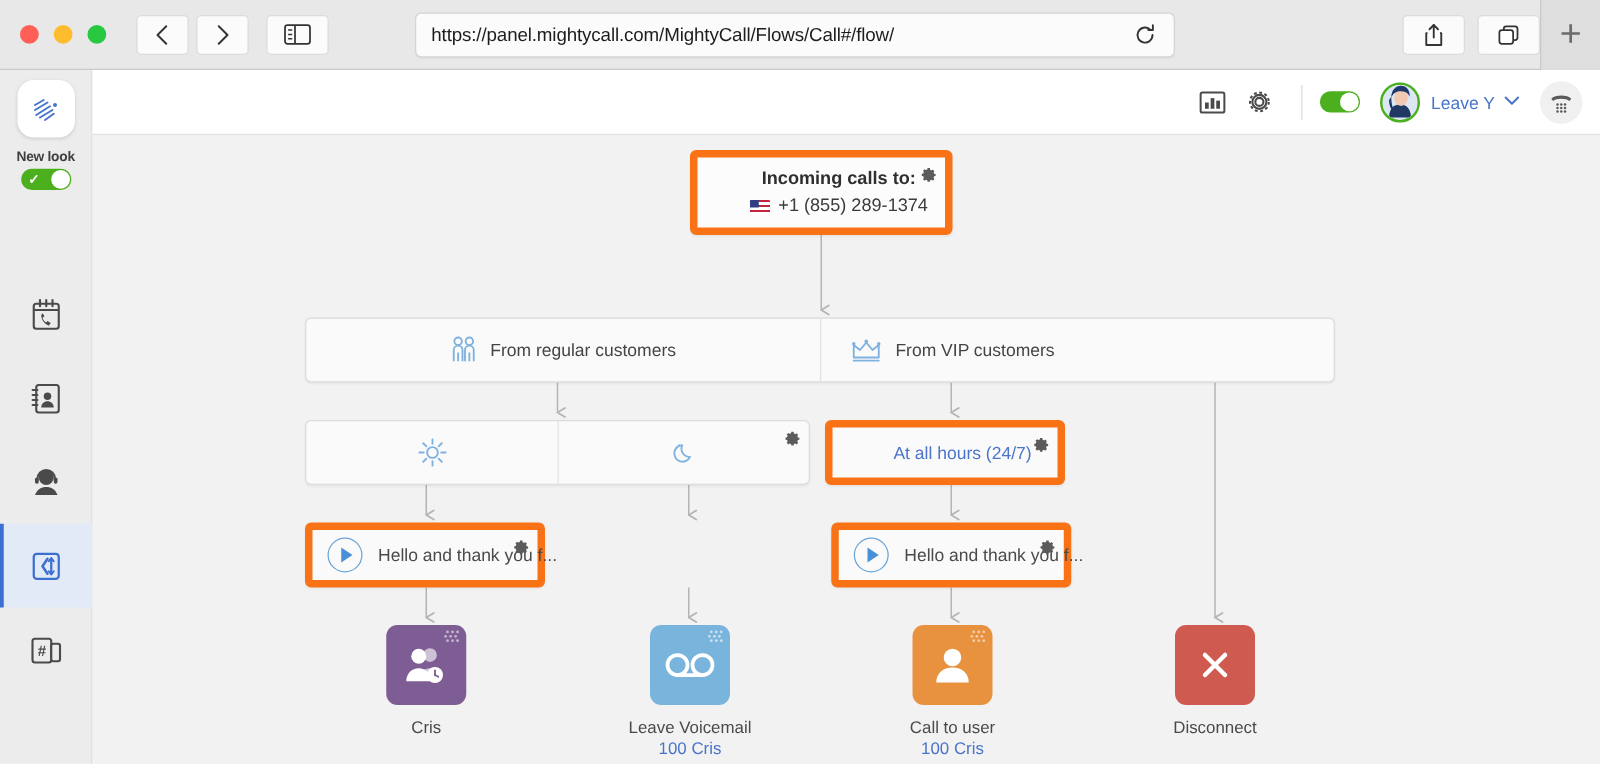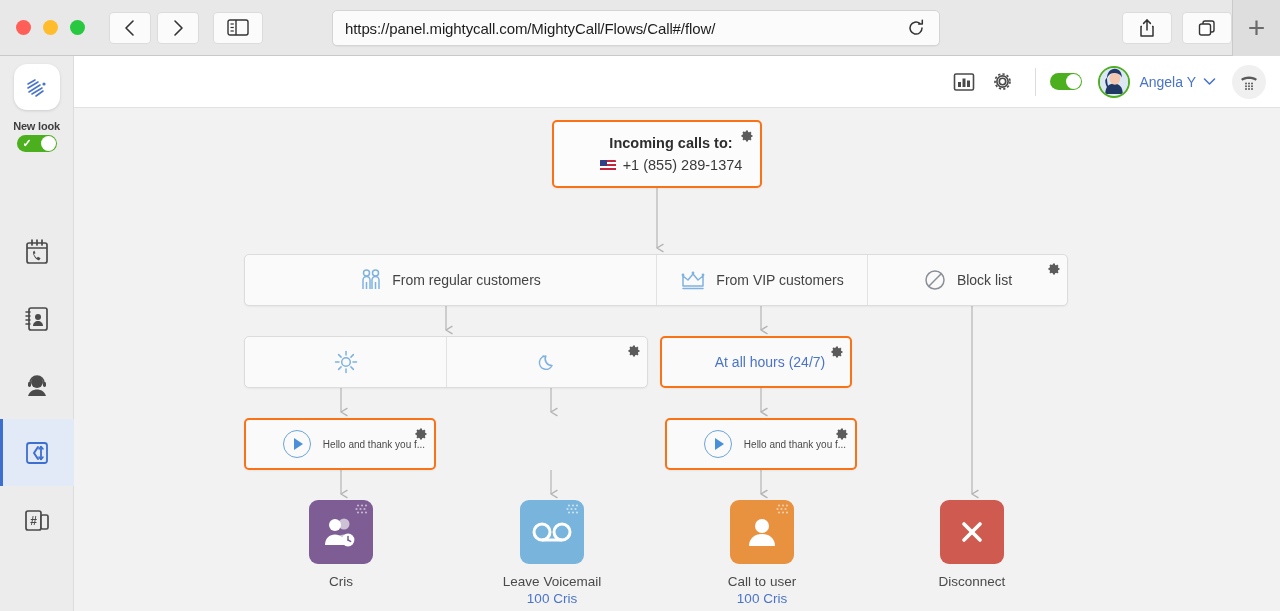--- a/index.html
+++ b/index.html
@@ -127,21 +127,21 @@
   .canvas {
     position: absolute; left: 74px; top: 108px;
     width: 1206px; height: 503px;
     background: #f2f2f2;
     overflow: hidden;
   }
   .svg-lines { position: absolute; left: 0; top: 0; width: 1206px; height: 503px; }
 
   .node {
     position: absolute; background: #fafafa;
-    border: 2px solid #f97316; border-radius: 5px;
+    border: 6px solid #f97316; border-radius: 5px;
     box-shadow: 0 1px 2px rgba(0,0,0,0.05);
     display: flex; align-items: center; justify-content: center; padding-left: 28px;
   }
   .gear {
     position: absolute; right: 6px; top: 5px;
     color: #5b5b5b; width: 15px; height: 15px;
     display: flex; align-items: center; justify-content: center;
   }
 
   
@@ -188,21 +188,21 @@
   .play-circle {
     width: 28px; height: 28px; border-radius: 50%;
     border: 1.6px solid #6ba4d8; display: flex;
     align-items: center; justify-content: center; flex: none;
   }
   .play-tri {
     width: 0; height: 0; margin-left: 3px;
     border-left: 9px solid #4a90d9;
     border-top: 6px solid transparent; border-bottom: 6px solid transparent;
   }
-  .greet-text { font-size: 10px; color: #4a4a4a; white-space: nowrap; }
+  .greet-text { font-size: 14px; color: #4a4a4a; white-space: nowrap; }
 
   
   .action { position: absolute; width: 120px; text-align: center; }
   .tile {
     width: 64px; height: 64px; border-radius: 9px;
     margin: 0 auto; position: relative;
     display: flex; align-items: center; justify-content: center;
     color: #fff;
   }
   .dots {
@@ -376,21 +376,21 @@
   </div>
   <div class="avatar">
     <svg width="32" height="32" viewBox="0 0 32 32">
       <rect width="32" height="32" fill="#dbe8f3"></rect>
       <path d="M6 32 c0-8 4-12 10-12 s10 4 10 12 Z" fill="#1f3864"></path>
       <ellipse cx="17" cy="14" rx="6.2" ry="7.4" fill="#f2c9b0"></ellipse>
       <path d="M8 14 c0-7 4-11 9-11 s8 4 8 10 c-2-4-5-5-9-5 -3.5 0-6.5 2-8 6 Z" fill="#20386b"></path>
       <path d="M8 13 c0 6 1 10 3 13 -4-1-5-6-5-10 Z" fill="#20386b"></path>
     </svg>
   </div>
-  <div class="user-name">Angela Y</div>
+  <div class="user-name">Leave Y</div>
   <div class="caret">
     <svg width="13" height="9" viewBox="0 0 13 9">
         <path d="M1.5 2 L6.5 7 L11.5 2" stroke="#4a74c9" stroke-width="1.6" fill="none" stroke-linecap="round" stroke-linejoin="round"></path>
       </svg>
   </div>
   <div class="dialpad">
     <svg width="22" height="22" viewBox="0 0 22 22">
       <path d="M3 8 c3-3.5 13-3.5 16 0 l-1.5 1.8 c-2.5-2.3-10.5-2.3-13 0 Z" fill="#5a5a5a"></path>
       <g fill="#5a5a5a">
         <circle cx="8" cy="12.5" r="1"></circle>
@@ -463,32 +463,20 @@
     <div class="seg" style="width:211px">
       <svg width="26" height="22" viewBox="0 0 26 22">
         <path d="M3 17 L3 7 L8 11 L13 5 L18 11 L23 7 L23 17 Z" stroke="#7fb2e0" stroke-width="1.5" fill="none" stroke-linejoin="round"></path>
         <line x1="3" y1="19.5" x2="23" y2="19.5" stroke="#7fb2e0" stroke-width="1.5" stroke-linecap="round"></line>
         <circle cx="3" cy="6" r="1.4" fill="#7fb2e0"></circle>
           <circle cx="13" cy="4" r="1.4" fill="#7fb2e0"></circle>
           <circle cx="23" cy="6" r="1.4" fill="#7fb2e0"></circle>
       </svg>
       <span class="seg-label">From VIP customers</span>
     </div>
-    <div class="seg" style="width:200px">
-      <div class="gear">
-        <svg width="15" height="15" viewBox="0 0 16 16">
-            <path d="M8 5.2a2.8 2.8 0 1 0 0 5.6 2.8 2.8 0 0 0 0-5.6zm6.4 3.6l-1.3-.2a5.2 5.2 0 0 0-.5-1.3l.8-1-1.4-1.4-1 .8a5.2 5.2 0 0 0-1.3-.5L9.5 3.6h-2l-.2 1.3c-.5.1-.9.3-1.3.5l-1-.8L3.6 6l.8 1c-.2.4-.4.8-.5 1.3l-1.3.2v2l1.3.2c.1.5.3.9.5 1.3l-.8 1 1.4 1.4 1-.8c.4.2.8.4 1.3.5l.2 1.3h2l.2-1.3c.5-.1.9-.3 1.3-.5l1 .8 1.4-1.4-.8-1c.2-.4.4-.8.5-1.3l1.3-.2z" fill="#5b5b5b"></path>
-          </svg>
-      </div>
-      <svg width="24" height="24" viewBox="0 0 24 24">
-        <circle cx="12" cy="12" r="9" stroke="#8a8f96" stroke-width="1.5" fill="none"></circle>
-        <line x1="5.8" y1="18.2" x2="18.2" y2="5.8" stroke="#8a8f96" stroke-width="1.5"></line>
-      </svg>
-      <span class="seg-label">Block list</span>
-    </div>
   </div>
 
   <div class="seg-row schedule-row">
     <div class="seg" style="width:201px">
       <svg width="26" height="26" viewBox="0 0 26 26">
         <circle cx="13" cy="13" r="4.3" stroke="#7fb2e0" stroke-width="1.5" fill="none"></circle>
         <g stroke="#7fb2e0" stroke-width="1.5" stroke-linecap="round">
           <line x1="13" y1="2.5" x2="13" y2="6"></line>
             <line x1="13" y1="20" x2="13" y2="23.5"></line>
           <line x1="2.5" y1="13" x2="6" y2="13"></line>

